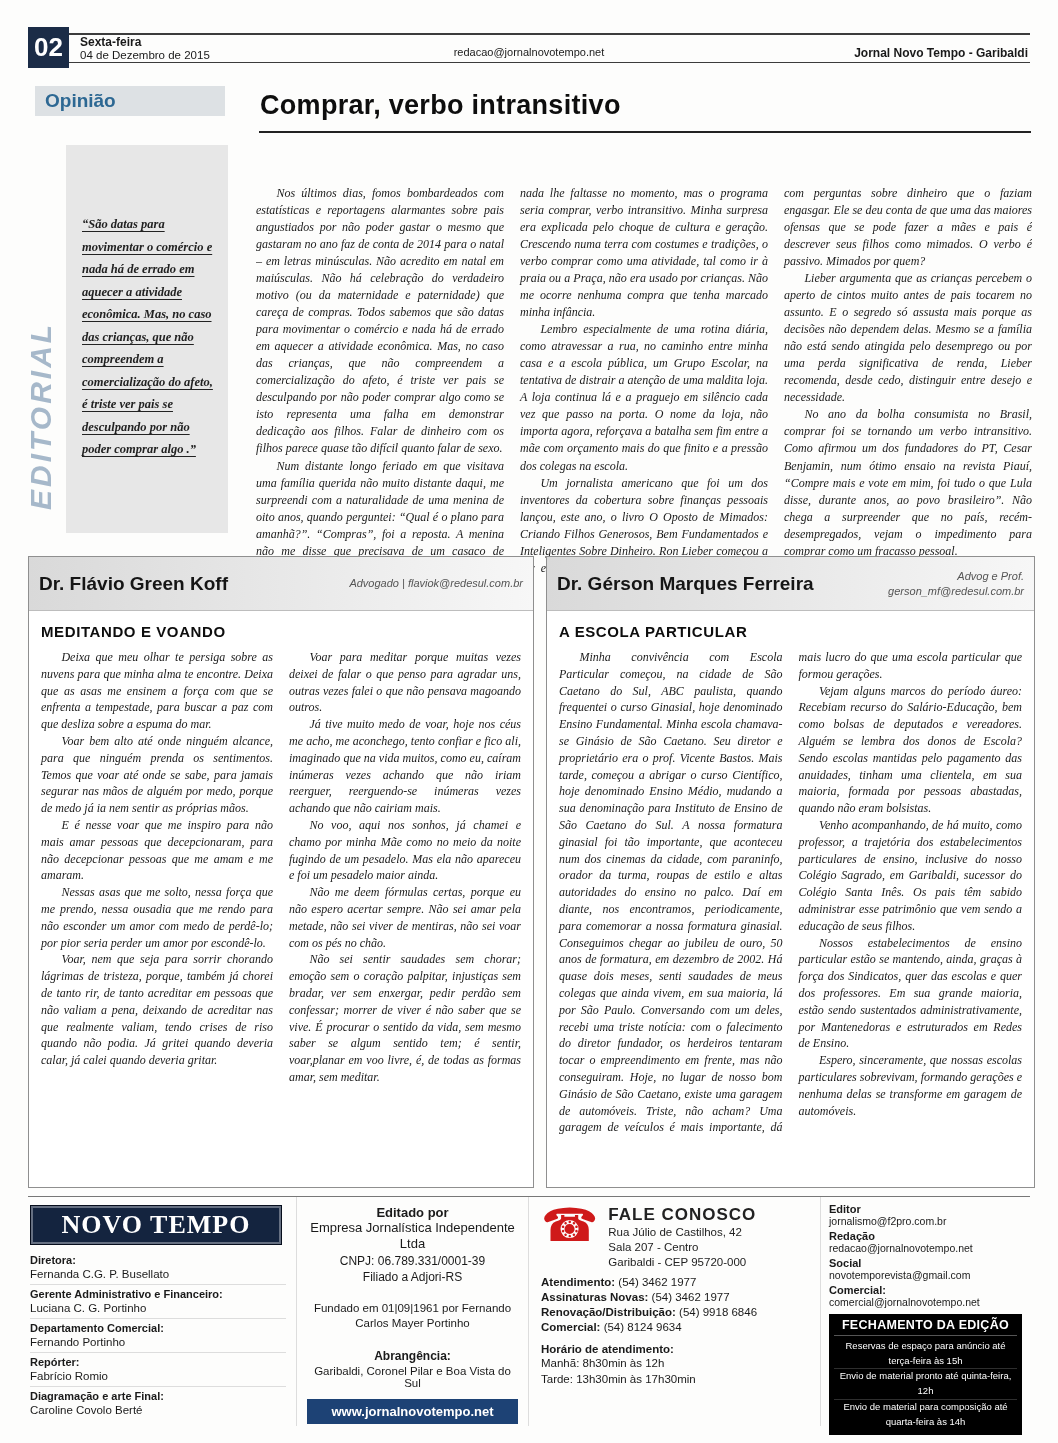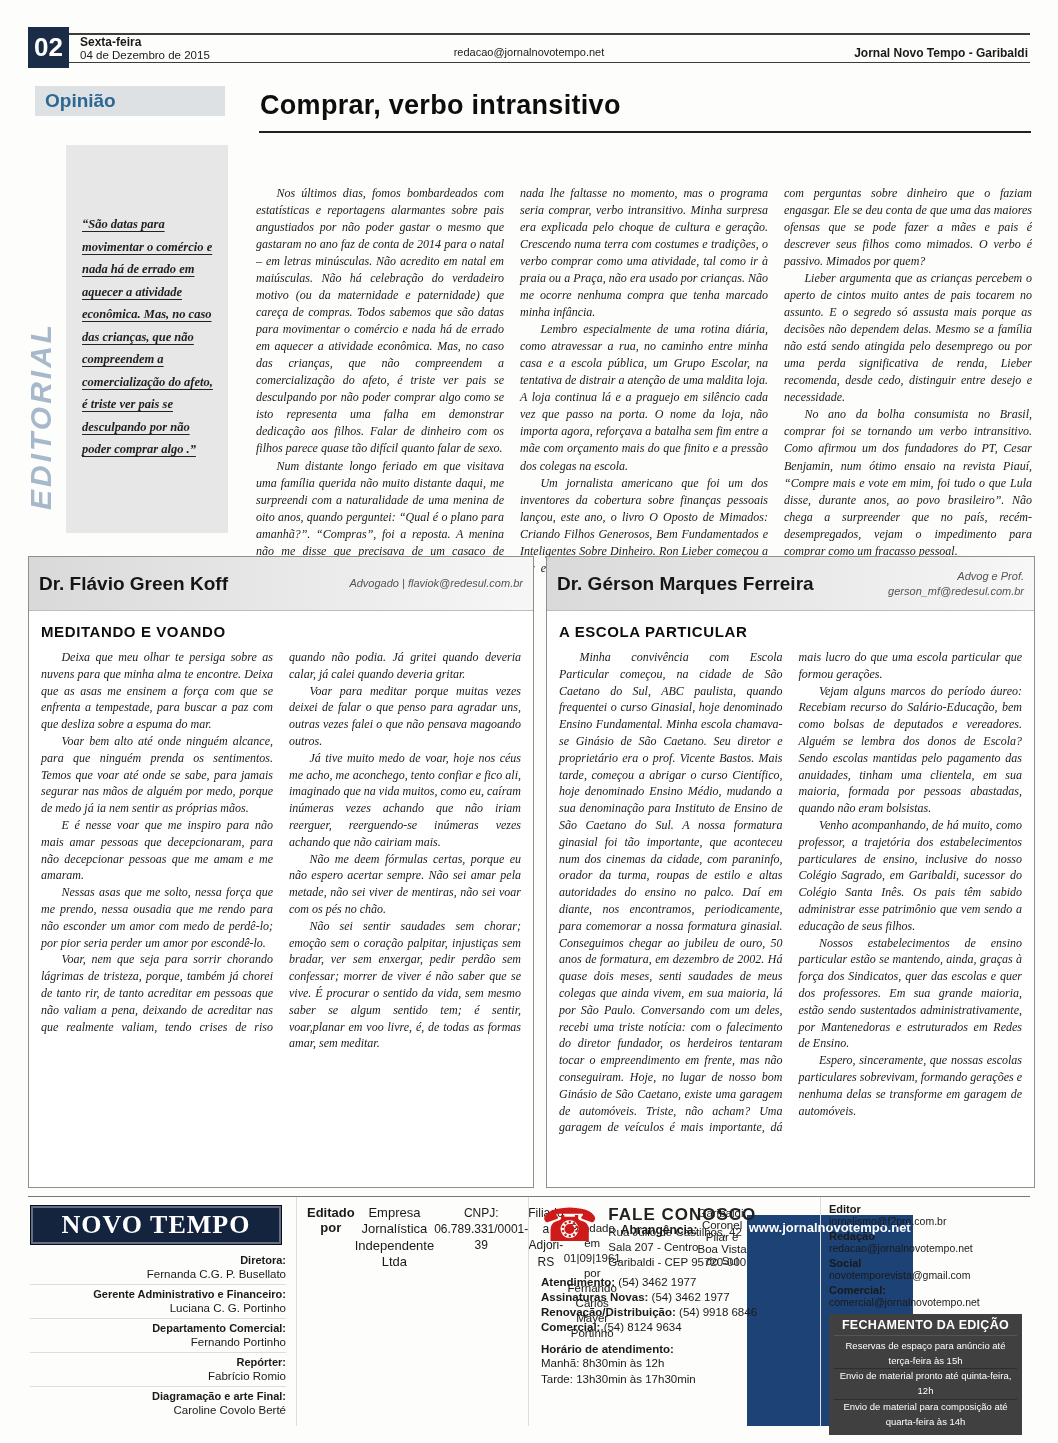--- a/index.html
+++ b/index.html
@@ -60,27 +60,27 @@
     height:536px; overflow:hidden; }
 
   
   .masthead { position:absolute; left:28px; top:1196px; width:1002px; height:230px;
     border-top:1px solid #777; display:flex; font-family:"Liberation Sans", sans-serif; }
   .mast-left { width:268px; padding:8px 10px 0 2px; }
   .logo-box { width:252px; height:40px; background:#14243f; border:1px solid #060d1c;
     box-shadow:inset 0 0 0 2px rgba(255,255,255,0.35);
     display:flex; align-items:center; justify-content:center; margin-bottom:6px; }
   .logo-text { font:bold 26px "Liberation Serif", serif; color:#fff; letter-spacing:1px; }
-  .staff-entry { padding:3px 0 4px; border-bottom:1px solid #ddd;text-align:right; }
+  .staff-entry { padding:3px 0 4px; border-bottom:1px solid #ddd; }
   .staff-entry:last-child { border-bottom:none; }
   .staff-label { font-weight:bold; font-size:11px; }
   .staff-name { font-size:11.5px; padding-top:2px; }
 
   .mast-center { width:232px; border-left:1px solid #ddd; padding:8px 10px 0;
-    text-align:center; display:flex; }
+    text-align:center; display:flex; flex-direction:column; }
   .edit-label { font-weight:bold; font-size:13px; }
   .publisher { font-size:13px; line-height:1.25; }
   .cnpj, .affiliation { font-size:12px; line-height:1.35; }
   .founded { font-size:11.5px; line-height:1.3; margin-top:16px; }
   .coverage-label { font-weight:bold; font-size:12px; margin-top:18px; }
   .coverage { font-size:11.5px; margin-top:2px; }
   .website-bar { margin-top:10px; background:#1d4275; color:#fff;
     font:bold 13px "Liberation Sans", sans-serif; padding:5px 2px; text-align:center; }
 
   .mast-contact { width:292px; border-left:1px solid #ddd; padding:8px 12px 0; }
@@ -90,21 +90,21 @@
   .address-line { font-size:11.5px; line-height:1.3; color:#222; }
   .phone-row { font-size:11.5px; margin:3px 0; }
   .phone-label { font-weight:bold; }
   .hours-label { font-weight:bold; font-size:11.5px; margin-top:10px; }
   .hours-line { font-size:11.5px; line-height:1.4; }
 
   .mast-right { width:210px; border-left:1px solid #ddd; padding:6px 8px 0; }
   .email-entry { margin-bottom:3px; }
   .email-label { font-weight:bold; font-size:11px; }
   .email-value { font-size:10.5px; }
-  .closing-box { background:#404040; color:#fff; margin-top:6px; padding:4px 5px 6px; text-align:center; }
+  .closing-box { background:#000000; color:#fff; margin-top:6px; padding:4px 5px 6px; text-align:center; }
   .closing-title { font:bold 12.5px "Liberation Sans", sans-serif; letter-spacing:0.3px;
     border-bottom:1px solid #555; padding-bottom:3px; margin-bottom:3px; }
   .closing-line { font-size:9.5px; line-height:1.55; border-bottom:1px solid #2e2e2e; }
   .closing-line:last-child { border-bottom:none; }
 </style>
 </head>
 <body>
 
 <div class="page">
 
@@ -142,20 +142,21 @@
     </div>
     <div class="col-title">MEDITANDO E VOANDO</div>
     <div class="col-body">
       <p class="para">Deixa que meu olhar te persiga sobre as nuvens para que minha alma te encontre. Deixa que as asas me ensinem a força com que se enfrenta a tempestade, para buscar a paz com que desliza sobre a espuma do mar.</p>
       <p class="para">Voar bem alto até onde ninguém alcance, para que ninguém prenda os sentimentos. Temos que voar até onde se sabe, para jamais segurar nas mãos de alguém por medo, porque de medo já ia nem sentir as próprias mãos.</p>
       <p class="para">E é nesse voar que me inspiro para não mais amar pessoas que decepcionaram, para não decepcionar pessoas que me amam e me amaram.</p>
       <p class="para">Nessas asas que me solto, nessa força que me prendo, nessa ousadia que me rendo para não esconder um amor com medo de perdê-lo; por pior seria perder um amor por escondê-lo.</p>
       <p class="para">Voar, nem que seja para sorrir chorando lágrimas de tristeza, porque, também já chorei de tanto rir, de tanto acreditar em pessoas que não valiam a pena, deixando de acreditar nas que realmente valiam, tendo crises de riso quando não podia. Já gritei quando deveria calar, já calei quando deveria gritar.</p>
       <p class="para">Voar para meditar porque muitas vezes deixei de falar o que penso para agradar uns, outras vezes falei o que não pensava magoando outros.</p>
       <p class="para">Já tive muito medo de voar, hoje nos céus me acho, me aconchego, tento confiar e fico ali, imaginado que na vida muitos, como eu, caíram inúmeras vezes achando que não iriam reerguer, reerguendo-se inúmeras vezes achando que não cairiam mais.</p>
+      <p class="para">No voo, aqui nos sonhos, já chamei e chamo por minha Mãe como no meio da noite fugindo de um pesadelo. Mas ela não apareceu e foi um pesadelo maior ainda.</p>
       <p class="para">Não me deem fórmulas certas, porque eu não espero acertar sempre. Não sei amar pela metade, não sei viver de mentiras, não sei voar com os pés no chão.</p>
       <p class="para">Não sei sentir saudades sem chorar; emoção sem o coração palpitar, injustiças sem bradar, ver sem enxergar, pedir perdão sem confessar; morrer de viver é não saber que se vive. É procurar o sentido da vida, sem mesmo saber se algum sentido tem; é sentir, voar,planar em voo livre, é, de todas as formas amar, sem meditar.</p>
     </div>
   </div>
 
   <div class="columnist ferreira">
     <div class="col-header">
       <span class="author">Dr. Gérson Marques Ferreira</span>
       <span class="credential">Advog e Prof.
 gerson_mf@redesul.com.br</span>

